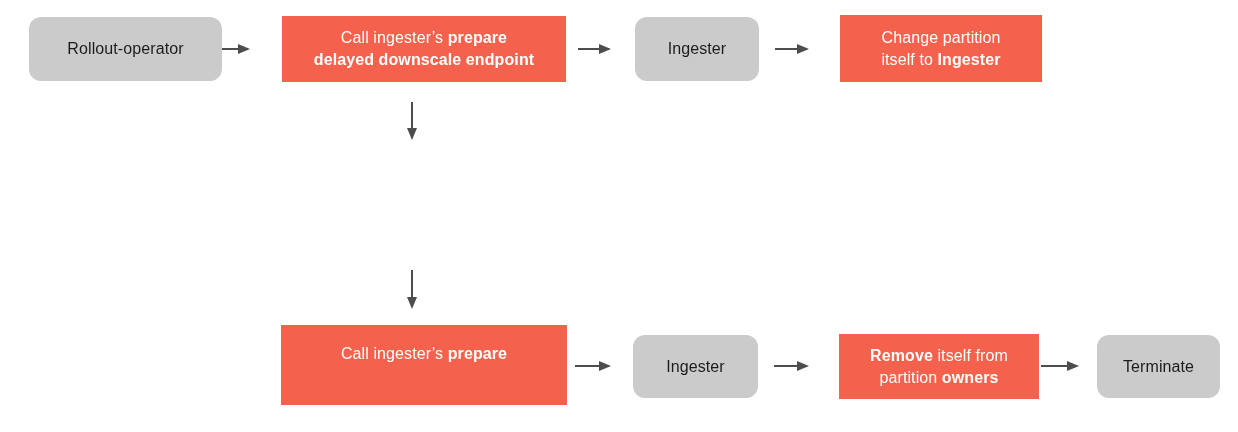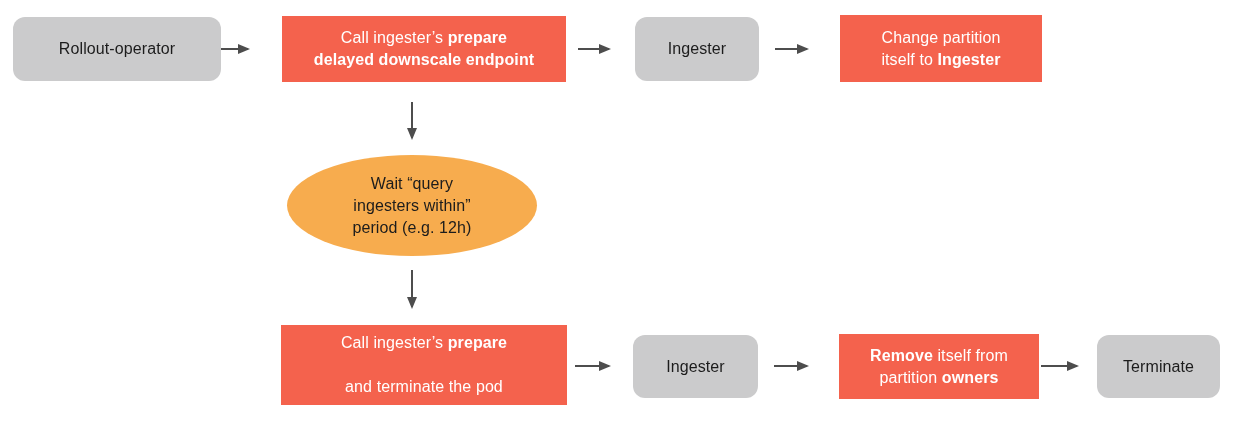--- a/index.html
+++ b/index.html
@@ -70,42 +70,39 @@
     <line x1="213" y1="49" x2="248" y2="49" marker-end="url(#ah)"></line>
     <line x1="578" y1="49" x2="609" y2="49" marker-end="url(#ah)"></line>
     <line x1="775" y1="49" x2="807" y2="49" marker-end="url(#ah)"></line>
     <line x1="412" y1="102" x2="412" y2="138" marker-end="url(#ah)"></line>
     <line x1="412" y1="270" x2="412" y2="307" marker-end="url(#ah)"></line>
     <line x1="575" y1="366" x2="609" y2="366" marker-end="url(#ah)"></line>
     <line x1="774" y1="366" x2="807" y2="366" marker-end="url(#ah)"></line>
     <line x1="1041" y1="366" x2="1077" y2="366" marker-end="url(#ah)"></line>
   </svg>
 
-  <div class="node entity" style="left:13px; top:17px; width:208px; height:64px;justify-content:center;">
+  <div class="node entity" style="left:29px; top:17px; width:193px; height:64px;justify-content:center;">
     <span>Rollout-operator</span>
   </div>
 
   <div class="node action" style="left:270px; top:16px; width:284px; height:66px;">
     <span><span>Call ingester’s </span><b>prepare</b><br><b>delayed downscale endpoint</b></span>
   </div>
 
   <div class="node entity" style="left:635px; top:17px; width:124px; height:64px;">
     <span>Ingester</span>
   </div>
 
   <div class="node action" style="left:828px; top:15px; width:202px; height:67px;">
     <span><span>Change partition</span><br><span>itself to </span><b>Ingester</b></span>
   </div>
 
-  <div class="node wait" style="left:287px; top:155px; width:250px; height:101px;">
-    <span><span>Wait “query</span><br><span>ingesters within”</span><br><span>period (e.g. 12h)</span></span>
-  </div>
 
   <div class="node action" style="left:269px; top:325px; width:286px; height:80px;">
-    <span><span>Call ingester’s </span><b>prepare</b><br><br><span>and terminate the pod</span></span>
+    <span><span>Call ingester’s </span><b>prepare</b><br><br></span>
   </div>
 
   <div class="node entity" style="left:633px; top:335px; width:125px; height:63px;">
     <span>Ingester</span>
   </div>
 
   <div class="node entity" style="left:1097px; top:335px; width:123px; height:63px;">
     <span>Terminate</span>
   </div>
 

